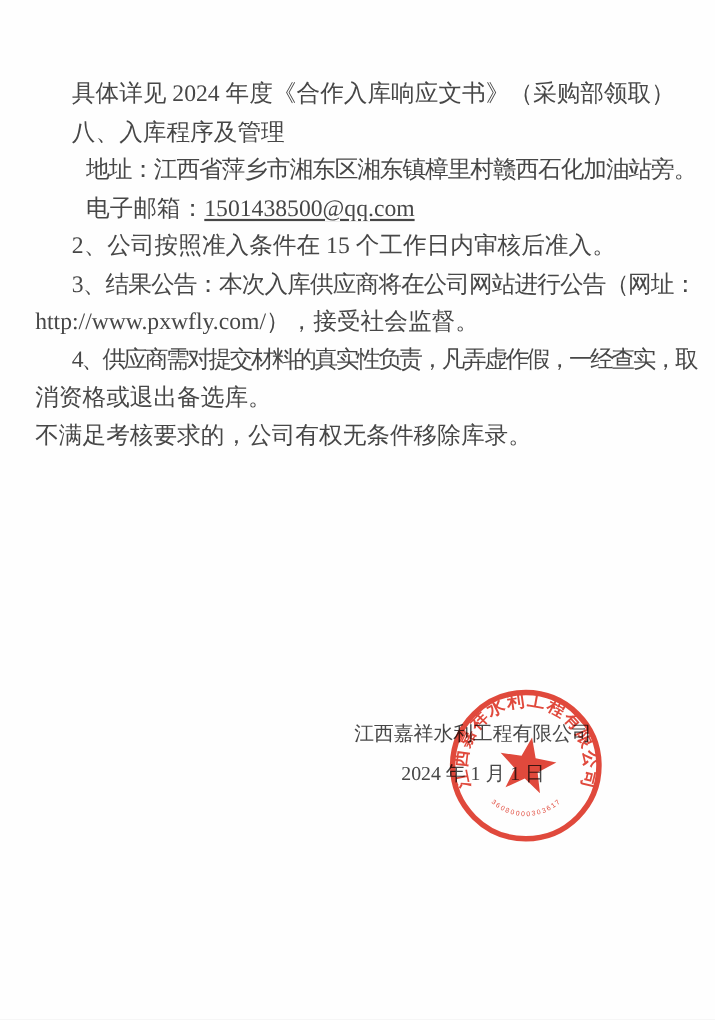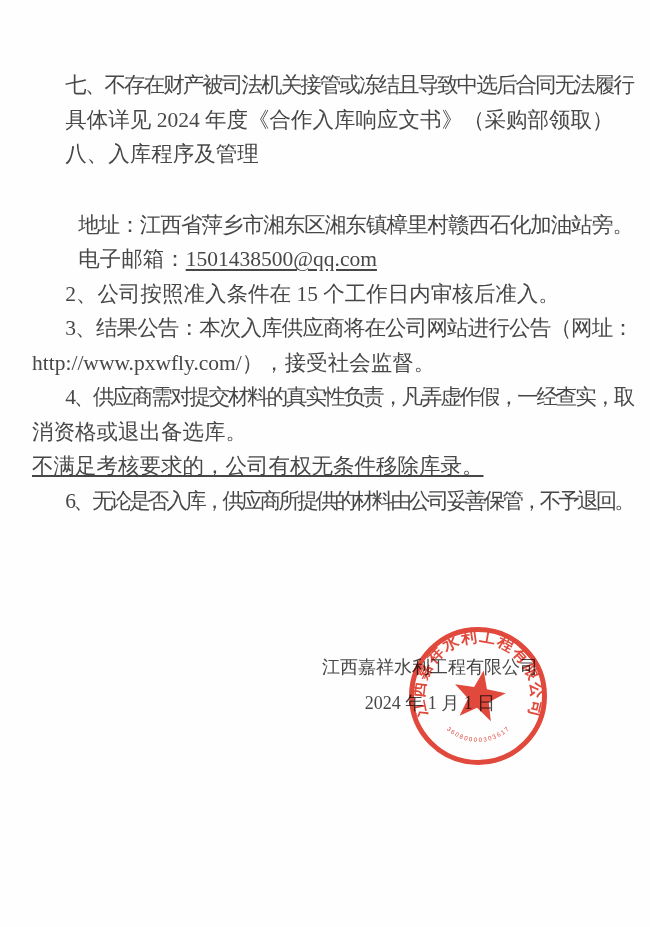--- a/index.html
+++ b/index.html
@@ -70,32 +70,30 @@
     letter-spacing:1.6px;
     font-family:"Liberation Sans","DejaVu Sans",sans-serif;
   }
 </style>
 </head>
 <body>
 
 <div class="page" style="background: rgb(254, 254, 254);">
 
   <div class="doc">
-      <div class="doc-line" style="padding-left: 1.55em;"><span class="line-text" style="letter-spacing: -1.925px;">七、不存在财产被司法机关接管或冻结且导致中选后合同无法履行</span></div>
       <div class="doc-line" style="padding-left: 1.55em;"><span class="line-text">具体详见 2024 年度《合作入库响应文书》（采购部领取）</span></div>
       <div class="doc-line" style="padding-left: 1.55em;"><span class="line-text">八、入库程序及管理</span></div>
-      <div class="doc-line" style="padding-left: 2.15em; margin-top: 36px;"><span class="line-text" style="letter-spacing: -0.952778px;">地址：江西省萍乡市湘东区湘东镇樟里村赣西石化加油站旁。</span></div>
+      <div class="doc-line" style="padding-left: 2.15em;"><span class="line-text" style="letter-spacing: -0.952778px;">地址：江西省萍乡市湘东区湘东镇樟里村赣西石化加油站旁。</span></div>
       <div class="doc-line" style="padding-left: 2.15em;"><span class="line-text">电子邮箱：</span><span class="email">1501438500@qq.com</span></div>
       <div class="doc-line" style="padding-left: 1.55em;"><span class="line-text">2、公司按照准入条件在 15 个工作日内审核后准入。</span></div>
       <div class="doc-line" style="padding-left: 1.55em;"><span class="line-text" style="letter-spacing: -0.841964px;">3、结果公告：本次入库供应商将在公司网站进行公告（网址：</span></div>
       <div class="doc-line" style="padding-left: 0em;"><span class="line-text">http://www.pxwfly.com/），接受社会监督。</span></div>
       <div class="doc-line" style="padding-left: 1.55em;"><span class="line-text" style="letter-spacing: -2.21917px;">4、供应商需对提交材料的真实性负责，凡弄虚作假，一经查实，取</span></div>
       <div class="doc-line" style="padding-left: 0em;"><span class="line-text">消资格或退出备选库。</span></div>
-      <div class="doc-line" style="padding-left: 0em; text-decoration: underline;"><span class="line-text">不满足考核要求的，公司有权无条件移除库录。</span></div>
-      <div class="doc-line" style="padding-left: 1.55em;"><span class="line-text" style="letter-spacing: -2.84113px;">6、无论是否入库，供应商所提供的材料由公司妥善保管，不予退回。</span></div>
+      <div class="doc-line" style="padding-left: 0em;"><span class="line-text">不满足考核要求的，公司有权无条件移除库录。</span></div>
     </div>
 
   <div class="signature">
     <div class="sig-company">江西嘉祥水利工程有限公司</div>
     <div class="sig-date">2024 年 1 月 1 日</div>
   </div>
 
   <div class="seal">
     <svg viewBox="0 0 140 140">
       <defs>

